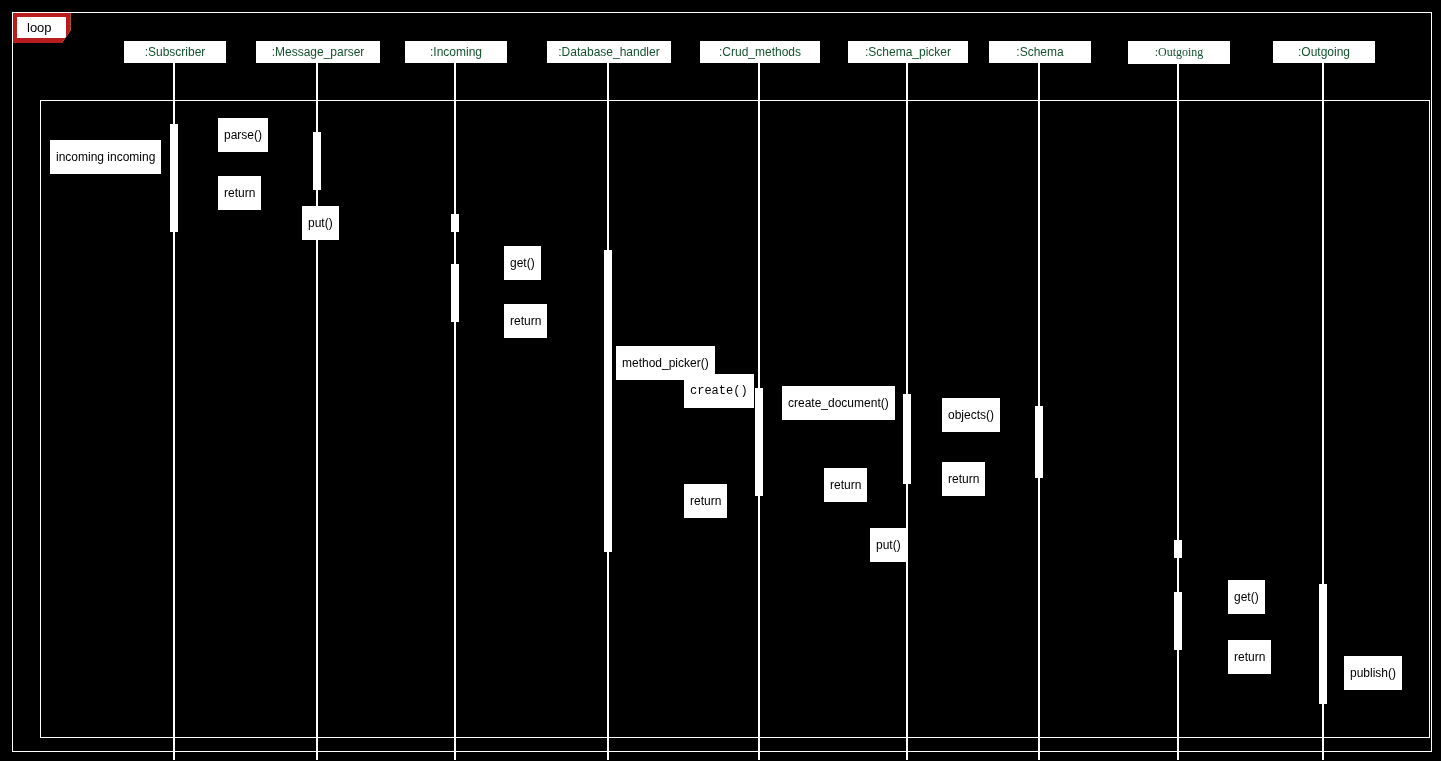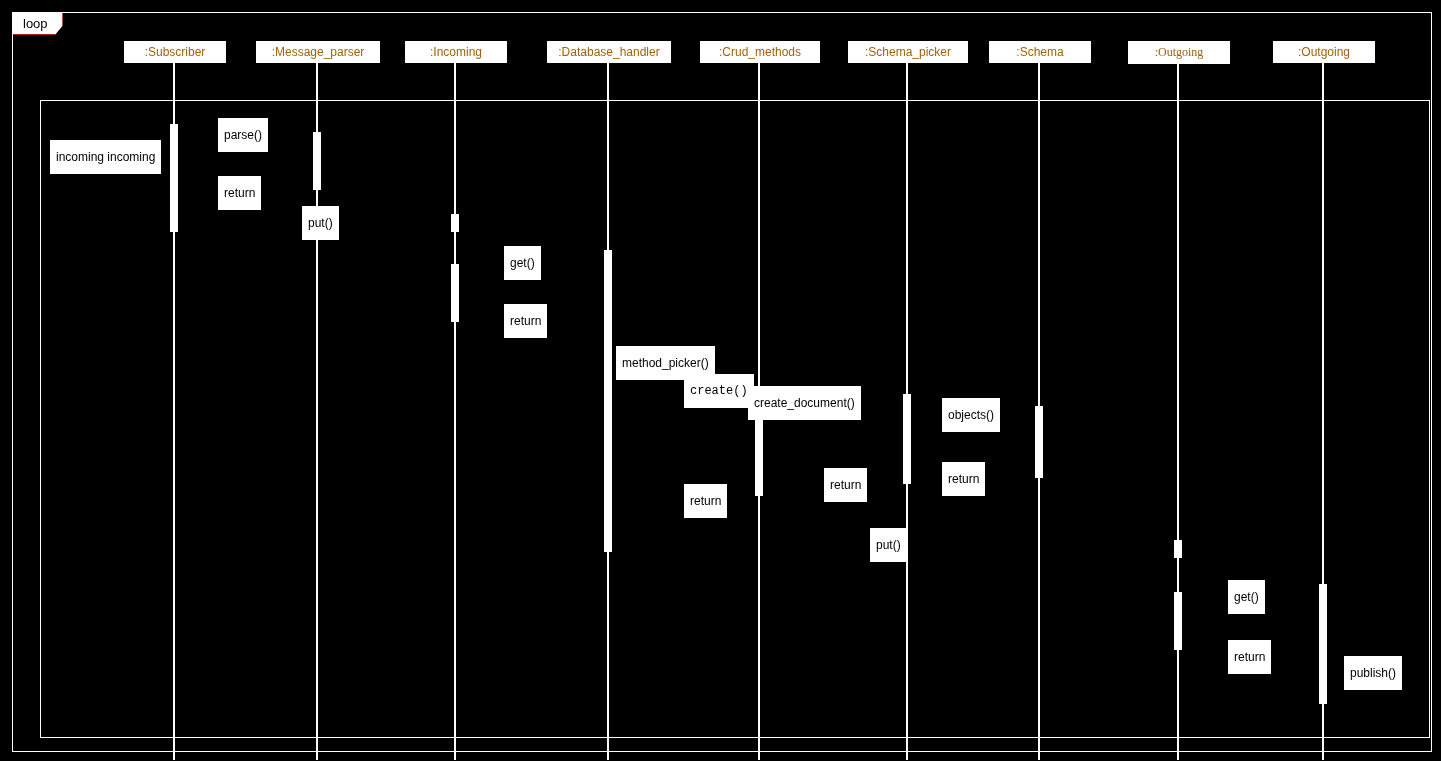--- a/index.html
+++ b/index.html
@@ -1,19 +1,19 @@
 <!DOCTYPE html>
 <html><head>
 <meta charset="utf-8">
 <style>
   html,body{margin:0;padding:0;background:#000;color:#fff;font-family:Arial,Helvetica,sans-serif;font-size:12px;}
   .stage{position:relative;width:1441px;height:761px;background:#000;overflow:hidden;}
-  .loop-tab{position:absolute;top:12px;left:12px;background:#fff;color:#000;border:1px solid #b91c1c;padding:3px 14px 3px 10px;font-size:13px;clip-path:polygon(0 0,100% 0,100% 60%,85% 100%,0 100%);}
+  .loop-tab{position:absolute;top:12px;left:12px;background:#fff;color:#000;border:5px solid #b91c1c;padding:3px 14px 3px 10px;font-size:13px;clip-path:polygon(0 0,100% 0,100% 60%,85% 100%,0 100%);}
   .frame{position:absolute;border:1px solid #fff;}
-  .head{position:absolute;top:40px;background:#fff;color:#a16207;border:1px solid #000;padding:4px 0;text-align:center;font-size:12px;}
+  .head{position:absolute;top:40px;background:#fff;color:#14532d;border:1px solid #000;padding:4px 0;text-align:center;font-size:12px;}
   .lifeline{position:absolute;width:2px;background:#fff;top:62px;height:698px;}
   .activation{position:absolute;width:8px;background:#fff;}
   .label{position:absolute;background:#fff;color:#000;padding:10px 6px;font-size:12px;white-space:nowrap;}
 </style>
 </head>
 <body>
 
 <div class="stage">
 
   <div class="loop-tab">loop</div>
@@ -62,21 +62,21 @@
   <div class="activation" style="left:1319px;top:584px;height:120px;"></div>
 
   <div class="label" style="left:50px;top:140px;">incoming incoming</div>
   <div class="label" style="left:218px;top:118px;">parse()</div>
   <div class="label" style="left:218px;top:176px;">return</div>
   <div class="label" style="left:302px;top:206px;">put()</div>
   <div class="label" style="left:504px;top:246px;">get()</div>
   <div class="label" style="left:504px;top:304px;">return</div>
   <div class="label" style="left:616px;top:346px;">method_picker()</div>
   <div class="label" style="left:684px;top:374px;font-family:Liberation Mono, monospace;">create()</div>
-  <div class="label" style="left:748px;top:386px;">create_document()</div>
+  <div class="label" style="left:782px;top:386px;">create_document()</div>
   <div class="label" style="left:942px;top:398px;">objects()</div>
   <div class="label" style="left:942px;top:462px;">return</div>
   <div class="label" style="left:824px;top:468px;">return</div>
   <div class="label" style="left:684px;top:484px;">return</div>
   <div class="label" style="left:870px;top:528px;">put()</div>
   <div class="label" style="left:1228px;top:580px;">get()</div>
   <div class="label" style="left:1228px;top:640px;">return</div>
   <div class="label" style="left:1344px;top:656px;text-align:center;">publish()</div>
 
 </div>

